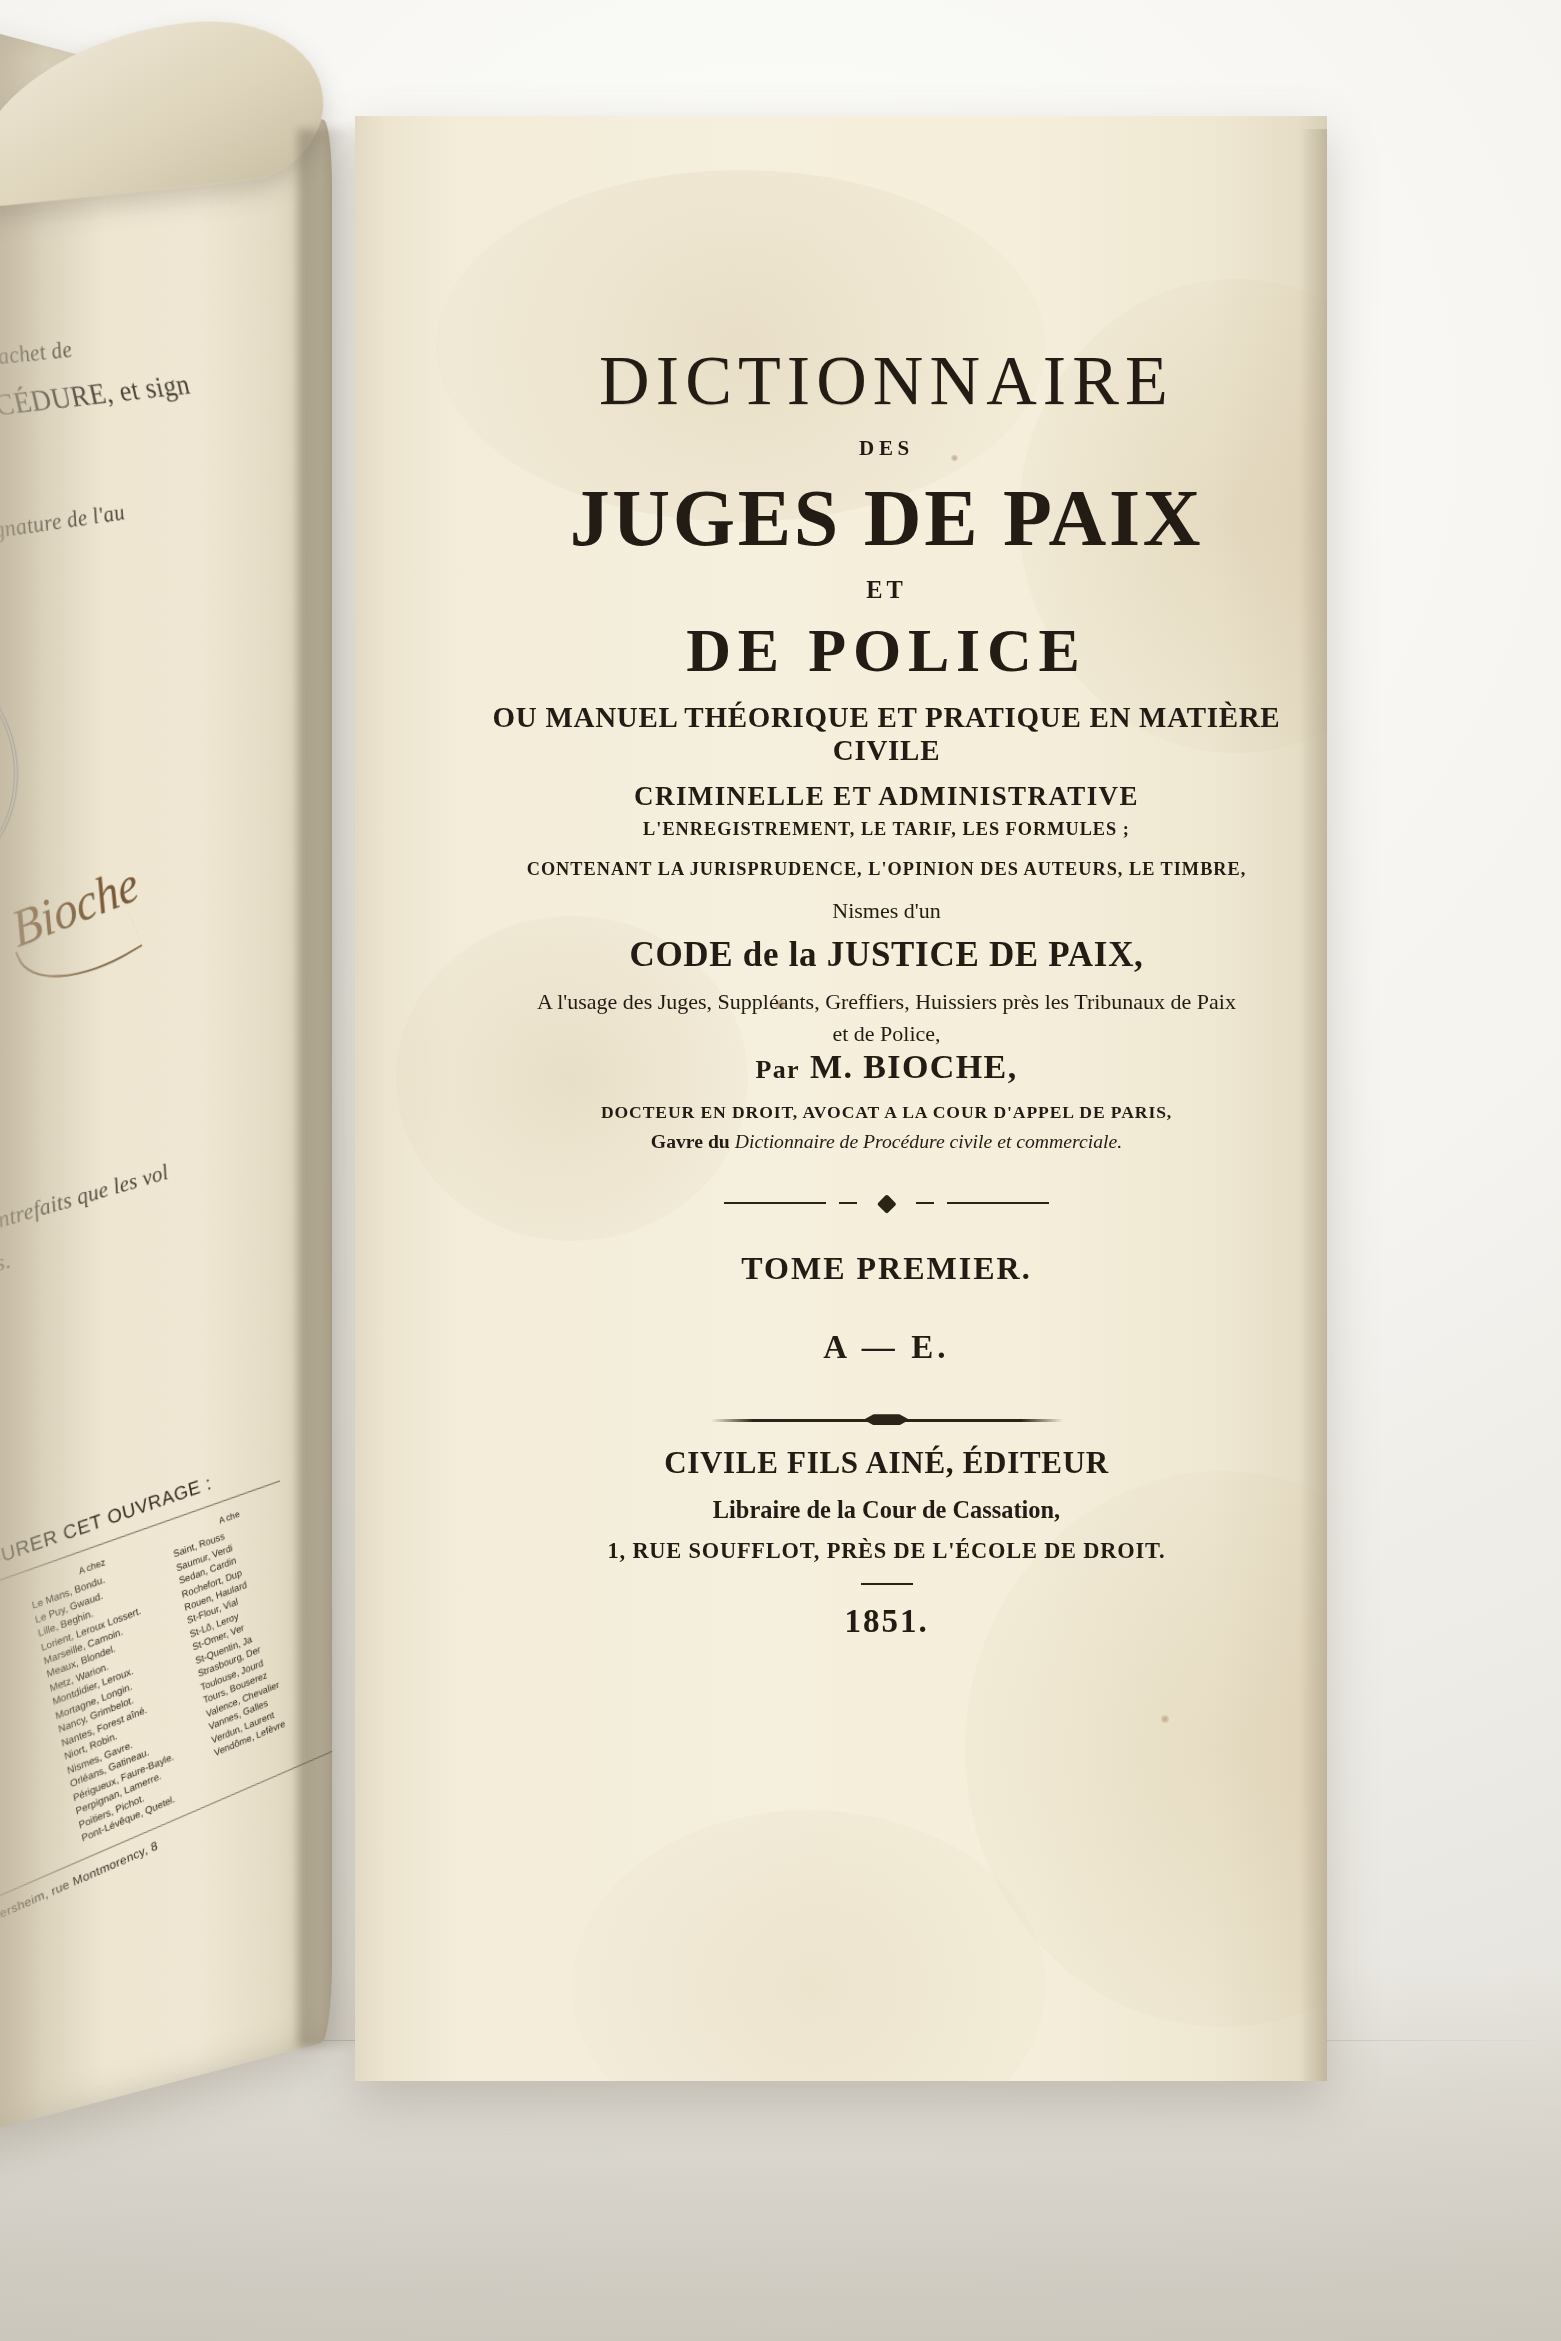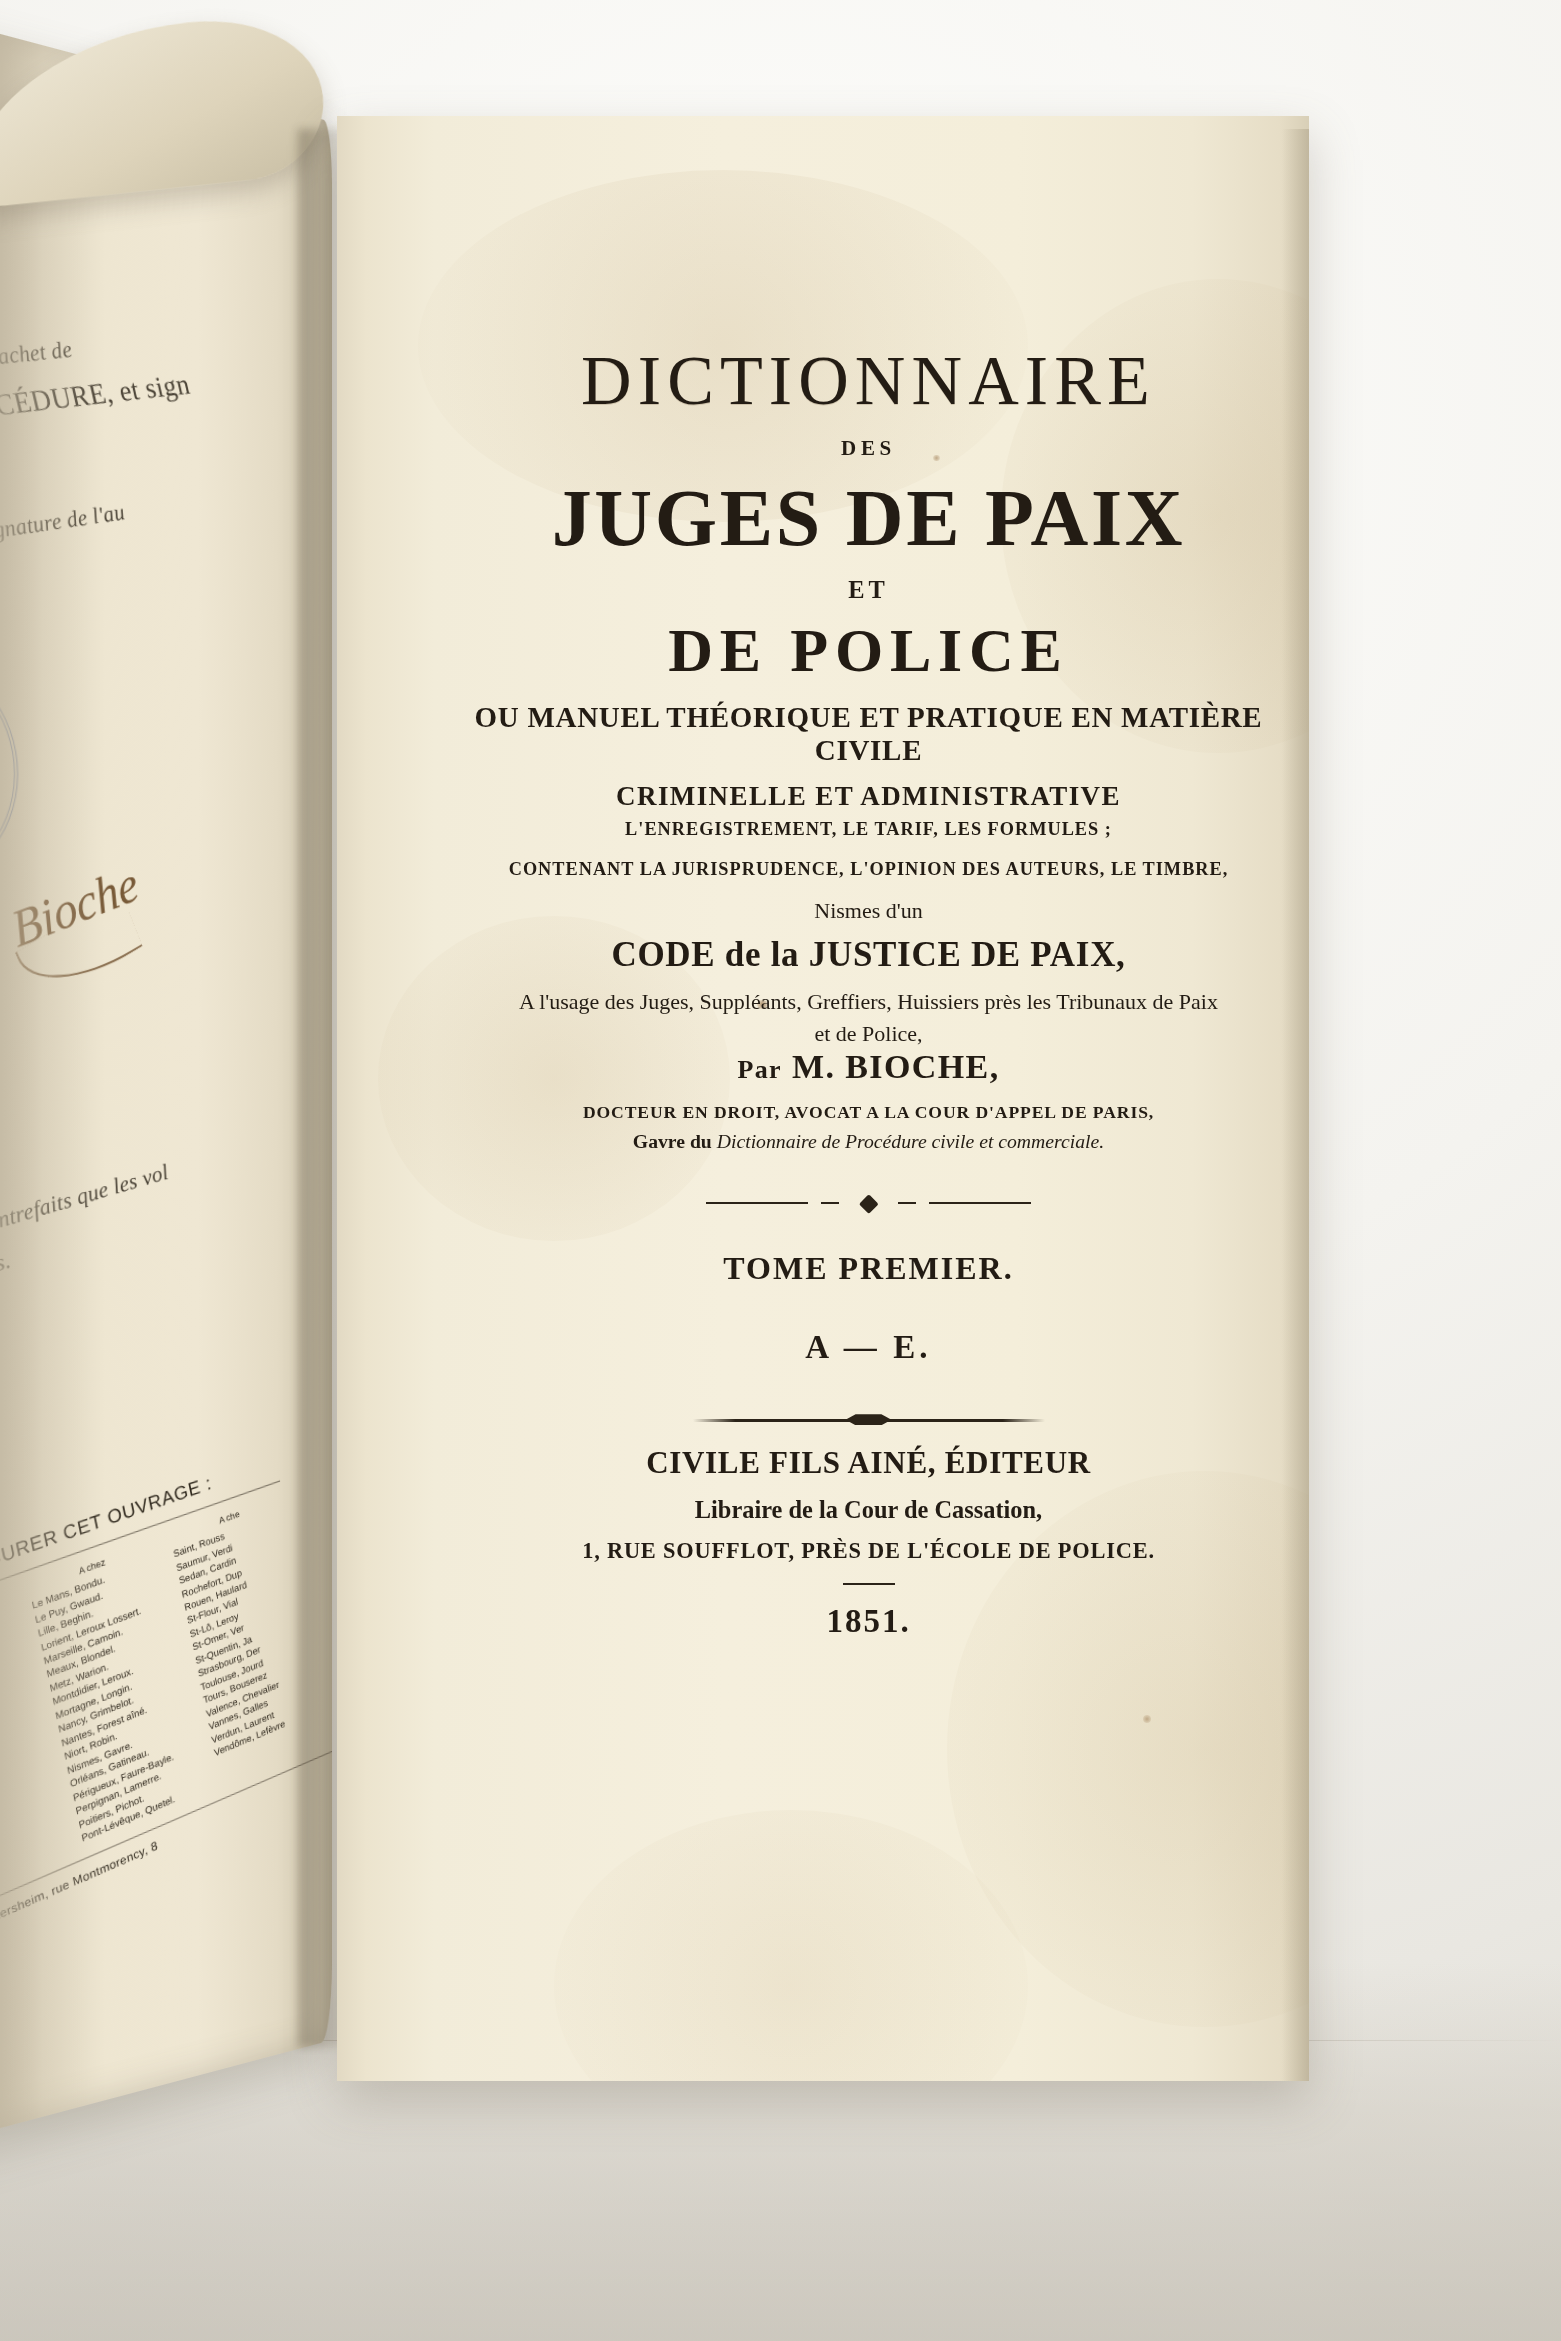--- a/index.html
+++ b/index.html
@@ -95,21 +95,21 @@
     top: 27px;
     width: 88px;
     height: 1918px;
     background: linear-gradient(to right, rgba(90,80,62,0.38), rgba(140,130,110,0.10) 60%, rgba(255,255,255,0));
     filter: blur(4.1px);
   }
 
   
   #right-page {
     position: absolute;
-    left: 337px;
+    left: 355px;
     top: 13.6px;
     width: 972px;
     height: 1965px;
     background:
       linear-gradient(to right,
         #e2d9c3 0%,
         #ece4ce 3%,
         #f2ecd9 10%,
         #f5efdd 40%,
         #f4eeda 70%,
@@ -614,21 +614,21 @@
         <div class="t-tome">TOME PREMIER.</div>
         <div class="t-range">A — E.</div>
 
         <div class="ornament2">
           <div class="line"></div>
           <div class="lozenge"></div>
         </div>
 
         <div class="t-pub">CIVILE FILS AINÉ, ÉDITEUR</div>
         <div class="t-pub2">Libraire de la Cour de Cassation,</div>
-        <div class="t-addr">1, RUE SOUFFLOT, PRÈS DE L'ÉCOLE DE POLICE.</div>
+        <div class="t-addr">1, RUE SOUFFLOT, PRÈS DE L'ÉCOLE DE DROIT.</div>
         <div class="rule-short"></div>
         <div class="t-year">1851.</div>
       </div>
 
       <div id="right-edge"></div>
     </div>
 
   </div>
 </div>
 

